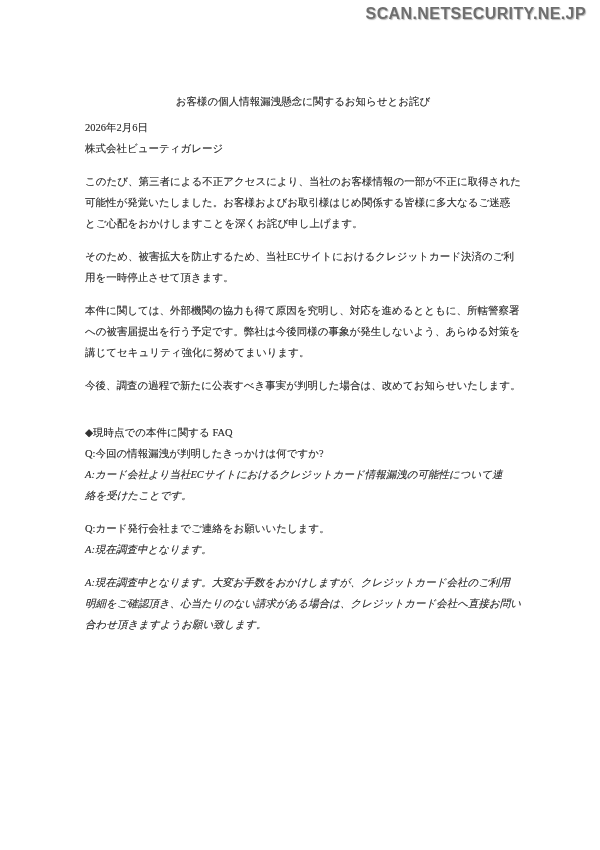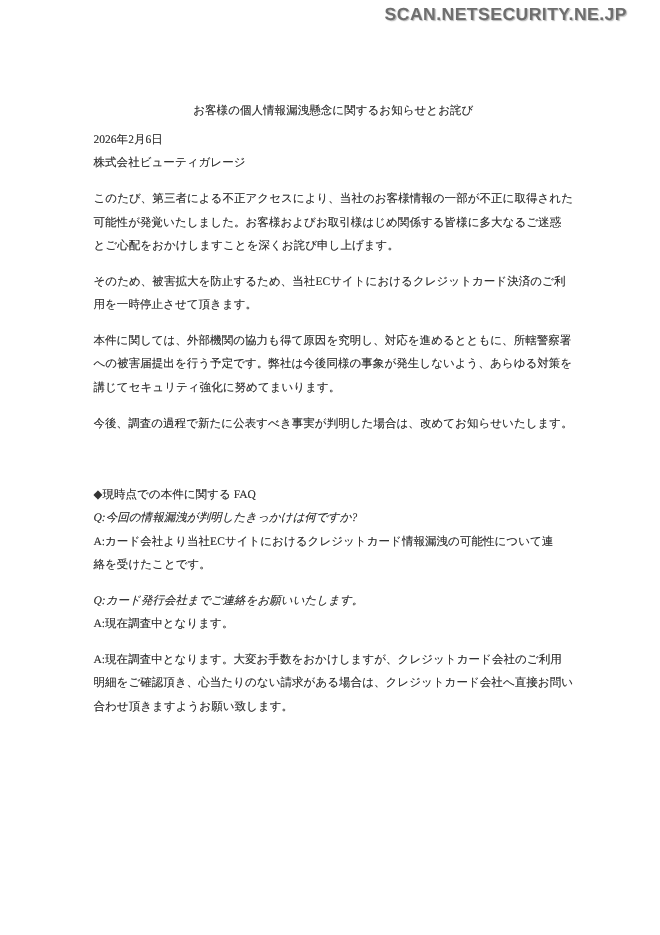--- a/index.html
+++ b/index.html
@@ -8,21 +8,21 @@
     height: 850px;
     background: #ffffff;
     position: relative;
     overflow: hidden;
     font-family: "Liberation Serif", "DejaVu Serif", serif;
     color: #343434;
   }
   .watermark {
     position: absolute;
     top: 5px;
-    right: 30px;
+    right: 14px;
     font-family: "Liberation Sans", "DejaVu Sans", sans-serif;
     font-weight: 700;
     font-size: 16px;
     letter-spacing: 0.4px;
     color: #6e6e6e;
     text-shadow: 1px 1px 1px rgba(175,175,175,0.9);
   }
   .doc {
     position: absolute;
     left: 85px;
@@ -40,23 +40,23 @@
   }
   .addressee { margin-top: 16px !important; }
   .meta {
     margin-top: 4px;
     text-align: left;
   }
   .para {
     margin-top: 12px !important;
     white-space: pre-line;
   }
-  .faq { margin-top: 44px; }
-  .faq-q { white-space: pre-line; font-style: italic; }
-  .faq-a { white-space: pre-line; }
+  .faq { margin-top: 26px; }
+  .faq-q { white-space: pre-line; }
+  .faq-a { white-space: pre-line; font-style: italic; }
   .faq-item + .faq-item { margin-top: 12px; }
 </style>
 </head>
 <body>
 
 <div class="watermark">SCAN.NETSECURITY.NE.JP</div>
 
 <div class="doc">
 
   <p class="title">お客様の個人情報漏洩懸念に関するお知らせとお詫び</p>

